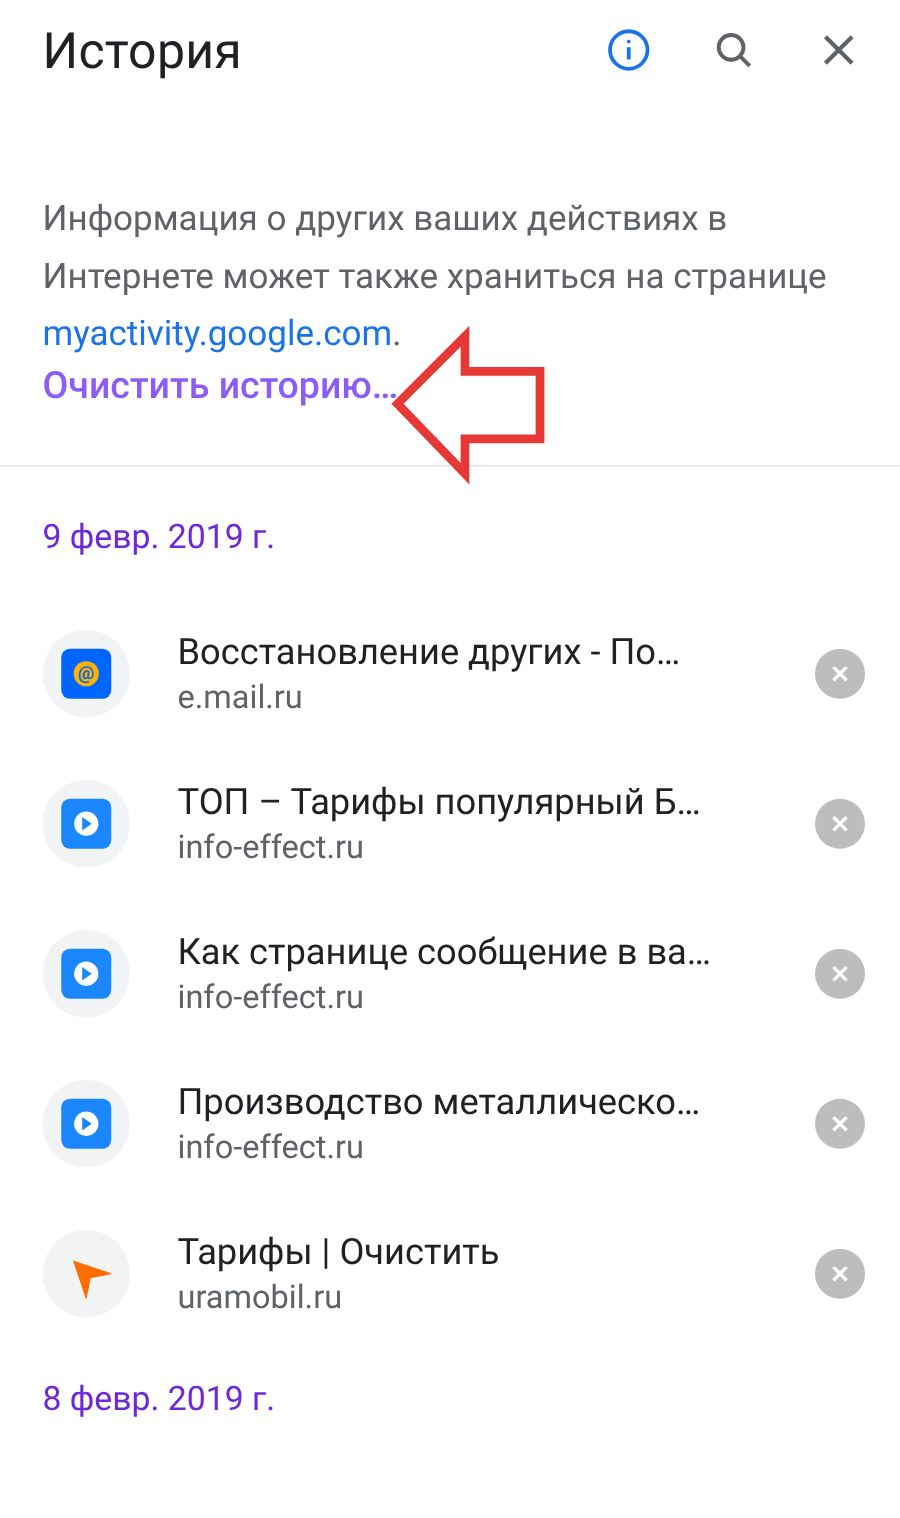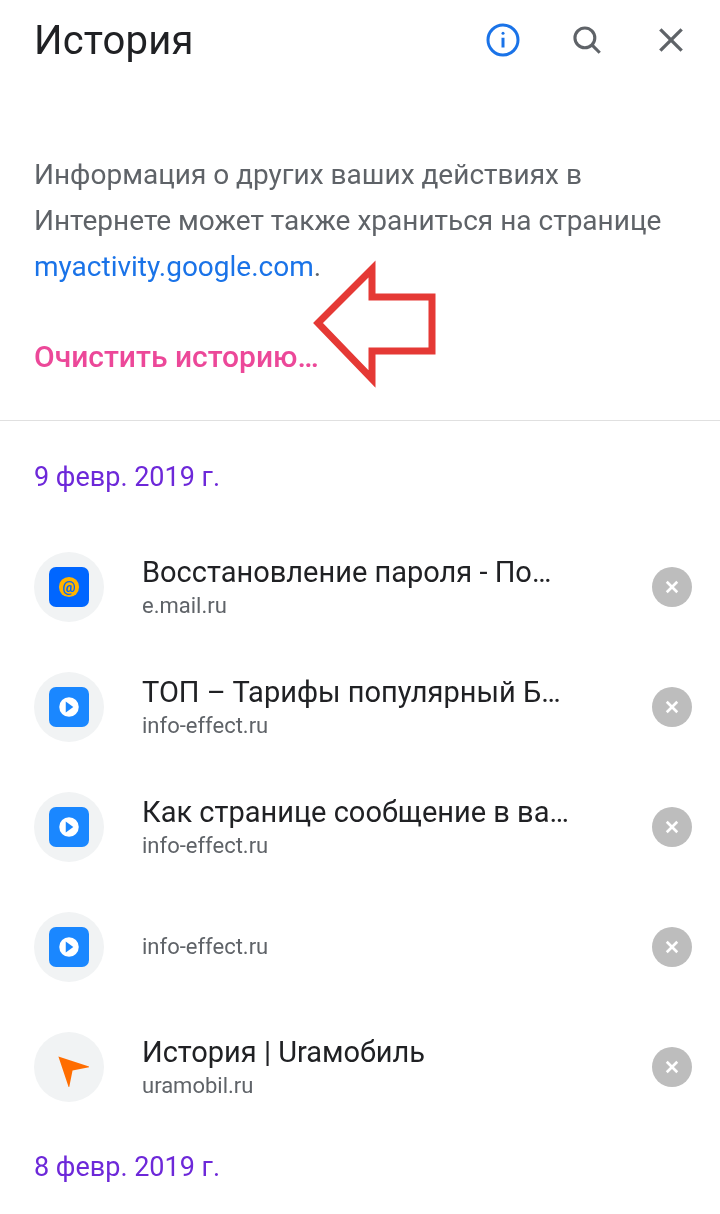--- a/index.html
+++ b/index.html
@@ -41,23 +41,22 @@
     line-height: 1.65;
     color: #5f6368;
     margin-top: 44px;
   }
   .info-link {
     color: #1a73e8;
     text-decoration: none;
   }
   .clear-link {
     display: block;
-    margin-top: 48px;
     font-size: 30px;
-    color: #ec4899;
+    color: #8b5cf6;
     text-decoration: none;
     font-weight: 500;
   }
   .divider {
     height: 1px;
     background: #e0e0e0;
     margin-top: 16px;
   }
   .date-header {
     padding: 40px 34px 0 34px;
@@ -94,21 +93,21 @@
   .entry-text { flex:1; min-width:0; }
   .entry-title {
     font-size: 29px;
     color: #202124;
     white-space: nowrap;
     overflow: hidden;
     text-overflow: ellipsis;
     margin-bottom: 4px;
   }
   .entry-domain {
-    font-size: 22px;
+    font-size: 26px;
     color: #5f6368;
   }
   .delete-btn {
     width: 40px; height: 40px;
     border-radius: 50%;
     background: #bdbdbd;
     display: flex; align-items: center; justify-content: center;
     flex-shrink:0;
     cursor:pointer;
   }
@@ -162,21 +161,21 @@
   <div class="entry">
     <div class="favicon">
       <div class="fav-inner fav-at">
         <svg width="22" height="22" viewBox="0 0 24 24">
             <circle cx="12" cy="12" r="11" fill="#ffb300"></circle>
             <text x="12" y="17" font-size="16" text-anchor="middle" fill="#0066ff" font-weight="bold">@</text>
           </svg>
       </div>
     </div>
     <div class="entry-text">
-      <div class="entry-title">Восстановление пароля - По…</div>
+      <div class="entry-title">Восстановление других - По…</div>
       <div class="entry-domain">e.mail.ru</div>
     </div>
     <div class="delete-btn">
       <svg width="18" height="18" viewBox="0 0 24 24" stroke="#fff" stroke-width="3.5">
           <line x1="5" y1="5" x2="19" y2="19"></line>
           <line x1="19" y1="5" x2="5" y2="19"></line>
         </svg>
     </div>
   </div>
 
@@ -225,40 +224,41 @@
   <div class="entry">
     <div class="favicon">
       <div class="fav-inner fav-arrow-blue">
         <svg width="26" height="26" viewBox="0 0 24 24">
             <circle cx="12" cy="12" r="9" fill="#fff"></circle>
             <path d="M9 7 L16 12 L9 17 Z" fill="#1a87ff"></path>
           </svg>
       </div>
     </div>
     <div class="entry-text">
+      <div class="entry-title">Производство металлическо…</div>
       <div class="entry-domain">info-effect.ru</div>
     </div>
     <div class="delete-btn">
       <svg width="18" height="18" viewBox="0 0 24 24" stroke="#fff" stroke-width="3.5">
           <line x1="5" y1="5" x2="19" y2="19"></line>
           <line x1="19" y1="5" x2="5" y2="19"></line>
         </svg>
     </div>
   </div>
 
   <div class="entry">
     <div class="favicon">
       <div class="fav-inner fav-arrow-orange">
         <svg width="40" height="40" viewBox="0 0 24 24">
             <path d="M3 21 L12 3 L21 21 L12 15 Z" fill="#ff6d00" transform="rotate(-45 12 12)"></path>
           </svg>
       </div>
     </div>
     <div class="entry-text">
-      <div class="entry-title">История | Uraмобиль</div>
+      <div class="entry-title">Тарифы | Очистить</div>
       <div class="entry-domain">uramobil.ru</div>
     </div>
     <div class="delete-btn">
       <svg width="18" height="18" viewBox="0 0 24 24" stroke="#fff" stroke-width="3.5">
           <line x1="5" y1="5" x2="19" y2="19"></line>
           <line x1="19" y1="5" x2="5" y2="19"></line>
         </svg>
     </div>
   </div>
 

